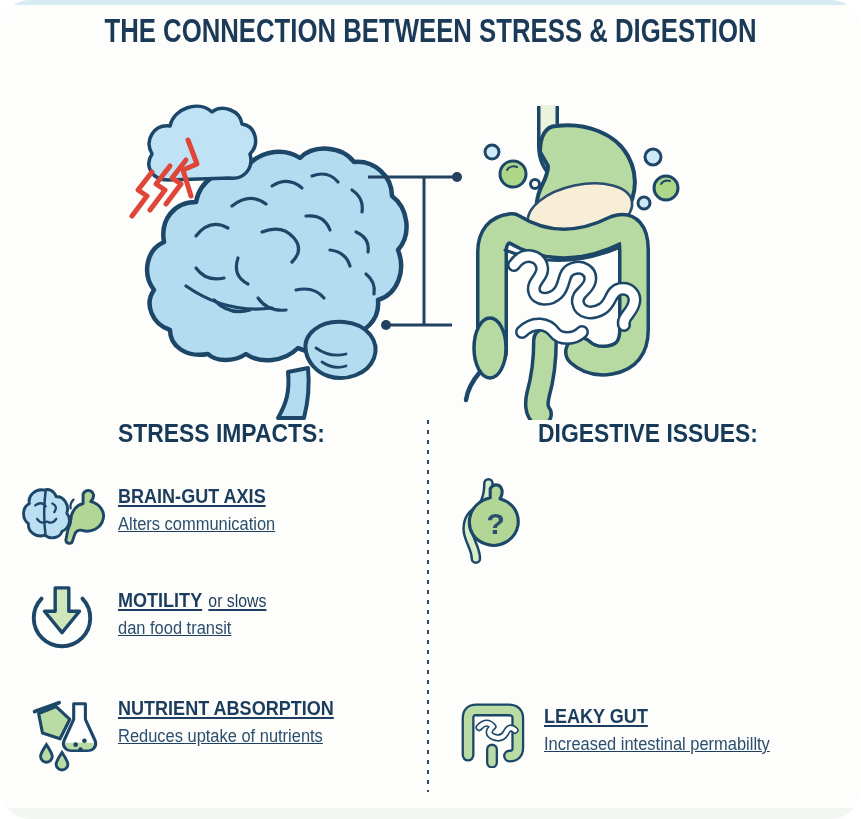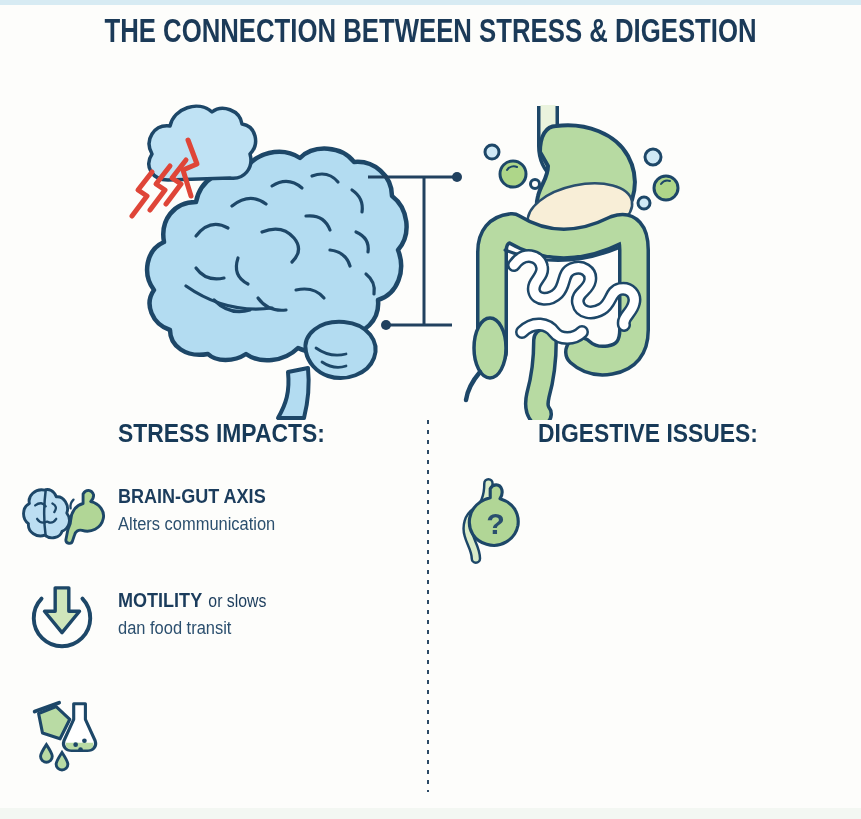--- a/index.html
+++ b/index.html
@@ -1,20 +1,21 @@
 <!DOCTYPE html>
 <html><head>
 <meta charset="utf-8">
 <style>
   html,body{margin:0;padding:0;background:#ffffff;}
   .canvas{
     position:relative;width:861px;height:819px;overflow:hidden;
     background:#fdfdfb;
     font-family:"Liberation Sans","DejaVu Sans",sans-serif;
     color:#1e3f60;
+    border-radius:30px;
   }
   .top-strip{position:absolute;left:0;top:0;width:861px;height:5px;background:#d7ebf3;}
   .bottom-strip{position:absolute;left:0;top:808px;width:861px;height:11px;background:#f3f7f2;}
   .title{
     position:absolute;left:0;right:0;top:12px;margin:0;text-align:center;
     font-size:33px;font-weight:700;letter-spacing:0px;color:#1b3a58;
     transform:scaleX(0.78);transform-origin:50% 50%;white-space:nowrap;
   }
   .hero{position:absolute;left:0;top:88px;width:861px;height:332px;}
   .divider{
@@ -26,21 +27,21 @@
     transform:scaleX(0.88);transform-origin:0 50%;white-space:nowrap;
   }
   .hdr-left{left:118px;top:418px;}
   .hdr-right{left:538px;top:418px;}
   .row{position:absolute;display:flex;align-items:flex-start;}
   .row-l{left:14px;width:406px;}
   .row-r{left:448px;width:408px;}
   .icon-cell{flex:none;display:flex;justify-content:center;align-items:flex-start;}
   .row-l .icon-cell{width:96px;}
   .row-r .icon-cell{width:88px;}
-  .txt{padding:6px 0 0 8px;}
+  .txt{padding:6px 0 0 8px;text-decoration:underline;}
   .item-title{
     font-size:20.5px;font-weight:700;color:#1b3c5c;white-space:nowrap;
     transform:scaleX(0.88);transform-origin:0 50%;
   }
   .note{font-weight:400;font-size:18px;}
   .note:not(:empty){margin-left:7px;}
   .item-desc{
     margin-top:6px;font-size:17.5px;font-weight:400;color:#2b4f6e;line-height:1.25;
     transform:scaleX(0.94);transform-origin:0 0;max-width:330px;
   }
@@ -200,27 +201,49 @@
         <path d="M12,22 L37,13" class="ol" stroke-width="4"></path>
         <path d="M52,14 h12 v16 l10,22 c2,6 -2,10 -8,10 h-16 c-6,0 -10,-4 -8,-10 l10,-22 z" fill="#ffffff" stroke="#1d4768" stroke-width="3.2" stroke-linejoin="round"></path>
         <path d="M44,54 c-1,5 2,7 7,7 h14 c5,0 8,-2 7,-7 z" fill="#b9dba4"></path>
         <circle cx="54" cy="56" r="2.4" fill="#1d4768"></circle>
         <circle cx="63" cy="52" r="2.4" fill="#1d4768"></circle>
         <circle cx="59" cy="61" r="2.4" fill="#1d4768"></circle>
         <path d="M24,56 c4,6 6,9 6,12 a6,6 0 1 1 -12,0 c0,-3 2,-6 6,-12 z" fill="#b9dba4" stroke="#1d4768" stroke-width="3"></path>
         <path d="M40,64 c4,6 6,9 6,12 a6,6 0 1 1 -12,0 c0,-3 2,-6 6,-12 z" fill="#b9dba4" stroke="#1d4768" stroke-width="3"></path>
       </svg>
     </div>
+    <div class="txt">
+      <div class="item-title"><span>NUTRIENT ABSORPTION</span><span class="note"></span></div>
+      <div class="item-desc">Reduces uptake of nutrients</div>
+    </div>
   </div>
 
   <div class="row row-r" style="top:476px">
     <div class="icon-cell">
       <svg width="68" height="90" viewBox="0 0 76 96">
         <path d="M34,6 C34,22 30,32 20,38 C12,43 9,54 12,64 C14,72 20,80 20,90" stroke="#1d4768" stroke-width="12" fill="none" stroke-linecap="round"></path>
         <path d="M34,6 C34,22 30,32 20,38 C12,43 9,54 12,64 C14,72 20,80 20,90" stroke="#d9ecc8" stroke-width="6.5" fill="none" stroke-linecap="round"></path>
         <path d="M36,12 c3,-6 11,-6 13,1 c1,4 0,7 -2,10 c14,4 22,16 20,30 c-3,16 -20,26 -35,21 C18,70 11,58 13,45 c2,-12 11,-20 23,-23 z" fill="#b1d696" stroke="#1d4768" stroke-width="3.5" stroke-linejoin="round"></path>
         <text x="42" y="62" font-size="34" font-weight="bold" fill="#2a4f6e" text-anchor="middle" font-family="Liberation Sans, sans-serif">?</text>
       </svg>
     </div>
   </div>
 
 
+  <div class="row row-r" style="top:698px">
+    <div class="icon-cell">
+      <svg width="80" height="70" viewBox="0 0 84 76">
+        <g fill="none" stroke-linecap="round" stroke-linejoin="round">
+          <path d="M16,62 V22 Q16,13 25,13 H60 Q70,13 70,22 V54 Q70,63 61,63" stroke="#1d4768" stroke-width="14"></path>
+          <path d="M42,56 V70" stroke="#1d4768" stroke-width="13"></path>
+          <path d="M16,62 V22 Q16,13 25,13 H60 Q70,13 70,22 V54 Q70,63 61,63" stroke="#b9dba4" stroke-width="9"></path>
+          <path d="M42,56 V70" stroke="#b9dba4" stroke-width="8"></path>
+          <path d="M28,32 q8,-9 15,-1 q-8,7 0,11 q9,4 14,-4 q4,-9 10,-3" stroke="#1d4768" stroke-width="8"></path>
+          <path d="M28,32 q8,-9 15,-1 q-8,7 0,11 q9,4 14,-4 q4,-9 10,-3" stroke="#ffffff" stroke-width="4.5"></path>
+        </g>
+      </svg>
+    </div>
+    <div class="txt">
+      <div class="item-title"><span>LEAKY GUT</span><span class="note"></span></div>
+      <div class="item-desc">Increased intestinal permabillty</div>
+    </div>
+  </div>
 </div>
 
 </body></html>

